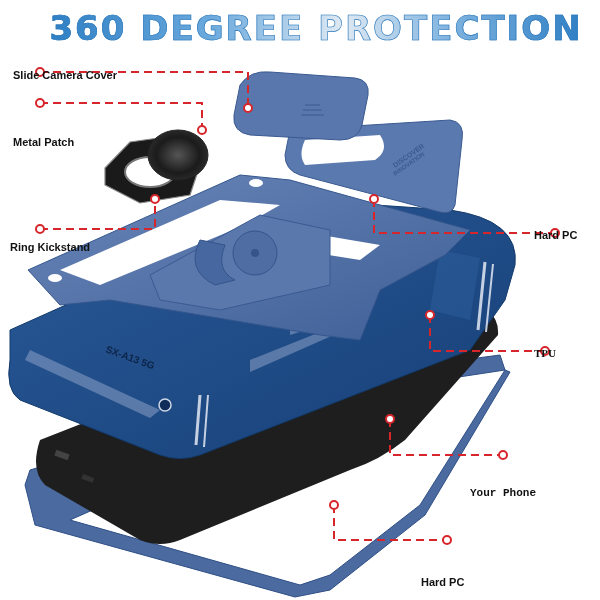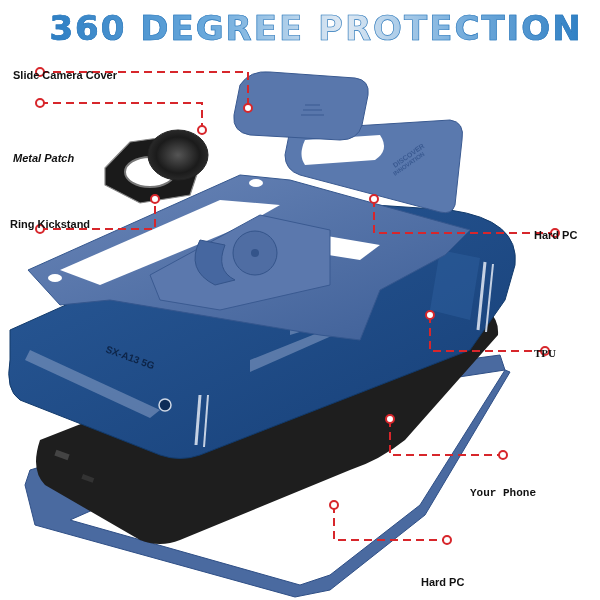--- a/index.html
+++ b/index.html
@@ -108,18 +108,18 @@
     <circle cx="430" cy="315" r="4" fill="#fff"></circle>
       <circle cx="545" cy="351" r="4" fill="#fff"></circle>
     <circle cx="390" cy="419" r="4" fill="#fff"></circle>
       <circle cx="503" cy="455" r="4" fill="#fff"></circle>
     <circle cx="334" cy="505" r="4" fill="#fff"></circle>
       <circle cx="447" cy="540" r="4" fill="#fff"></circle>
   </g>
 </svg>
 
 <div class="label" style="left:13px; top:45px;">Slide Camera Cover</div>
-<div class="label" style="left:13px; top:128px;font-style:italic;">Metal Patch</div>
-<div class="label" style="left:10px; top:194px;">Ring Kickstand</div>
+<div class="label" style="left:13px; top:112px;">Metal Patch</div>
+<div class="label" style="left:10px; top:217px;">Ring Kickstand</div>
 <div class="label" style="left:534px; top:205px;">Hard PC</div>
 <div class="label" style="left:534px; top:323px;font-family:Liberation Serif, serif;">TPU</div>
 <div class="label" style="left:470px; top:463px;font-family:Liberation Mono, monospace;">Your Phone</div>
 <div class="label" style="left:421px; top:552px;">Hard PC</div>
 
 </body></html>

